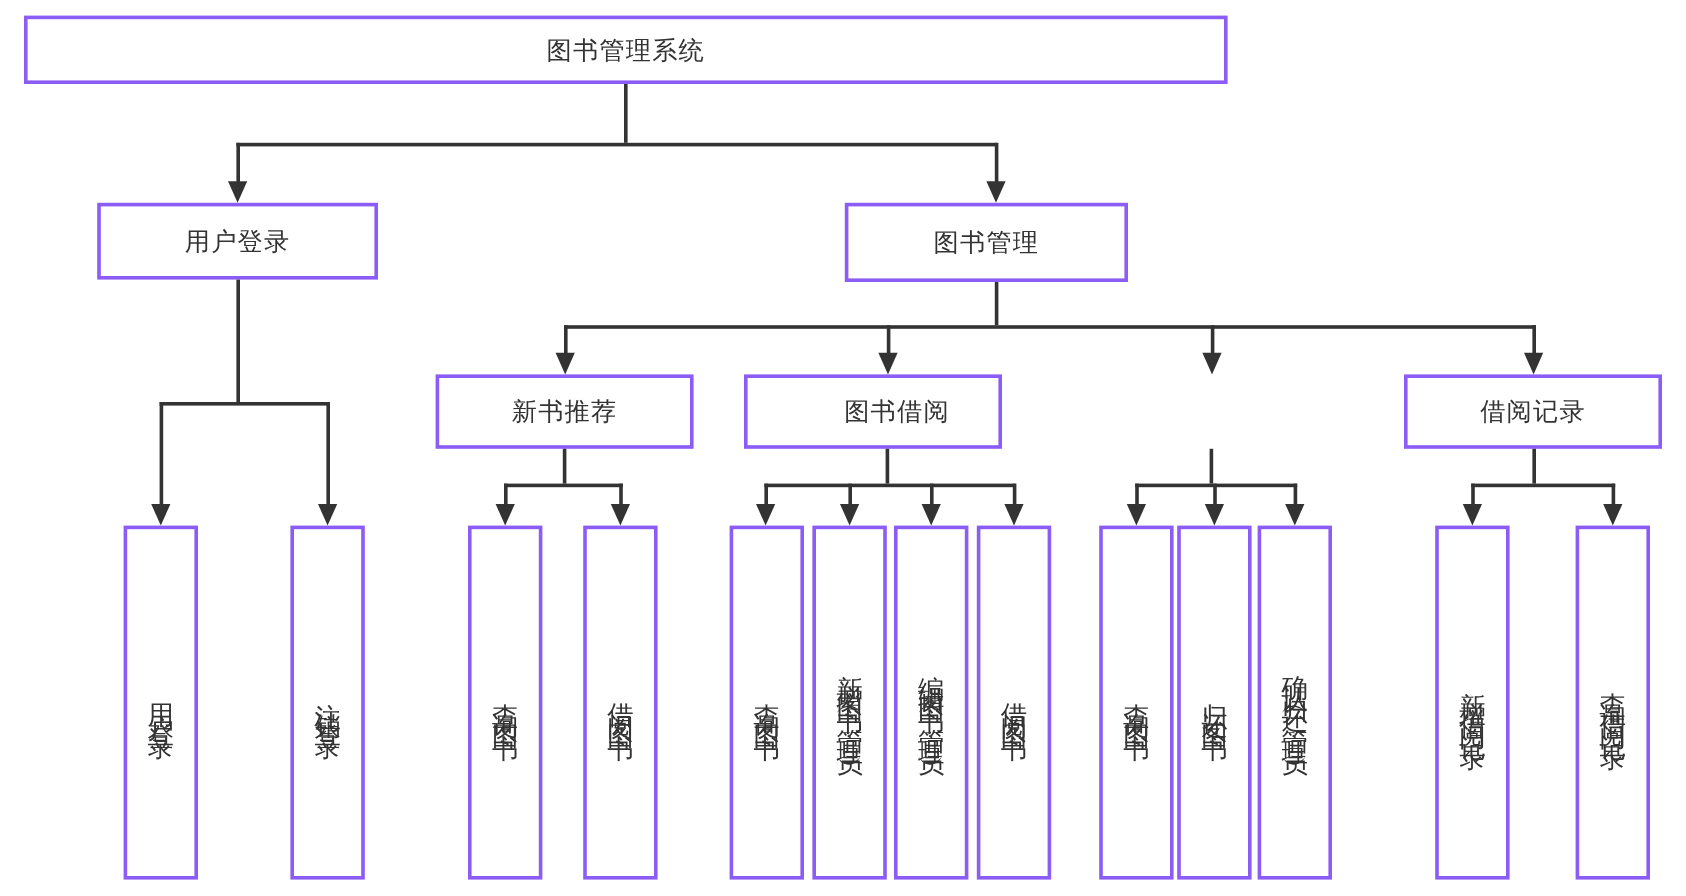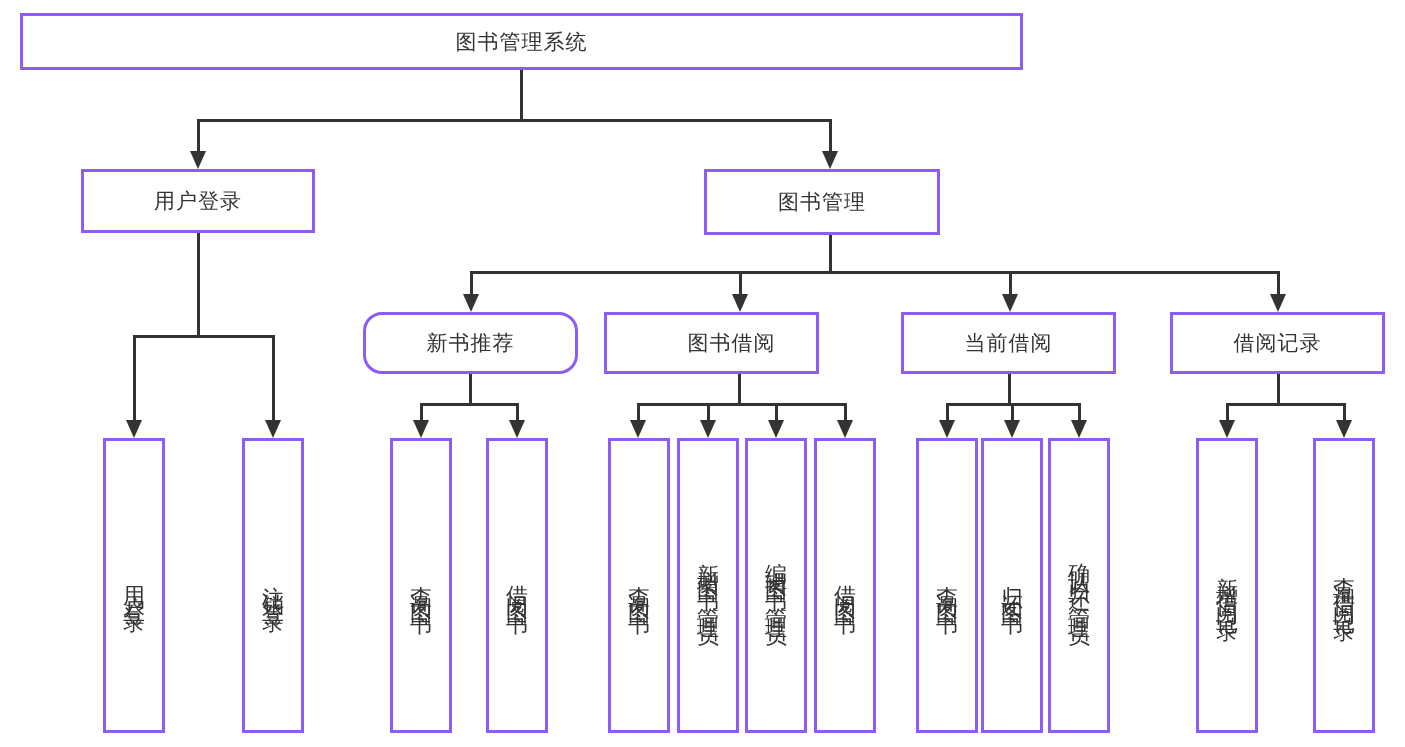--- a/index.html
+++ b/index.html
@@ -21,22 +21,22 @@
     align-items: center;
     justify-content: center;
     color: #333333;
     font-size: 21px;
     letter-spacing: 1px;
   }
   .node.root   { left: 20px;  top: 13px;  width: 1003px; height: 57px; }
   .node.lvl2-a { left: 81px;  top: 169px; width: 234px;  height: 64px; }
   .node.lvl2-b { left: 704px; top: 169px; width: 236px;  height: 66px; }
   .node.lvl3   { top: 312px;  width: 215px; height: 62px; }
-  .lvl3.s0 { left: 363px; border-radius: 19px; }
-  .lvl3.s1 { left: 604px; padding-left: 40px; }
+  .lvl3.s0 { left: 363px; }
+  .lvl3.s1 { left: 620px; padding-left: 40px; }
   .lvl3.s2 { left: 901px; }
   .lvl3.s3 { left: 1170px; }
   .node.leaf { top: 438px; width: 62px; height: 295px; }
   .leaf .vtext {
     writing-mode: vertical-rl;
     text-orientation: mixed;
     letter-spacing: 9px;
     font-size: 22px;
     line-height: 1;
     color: #333333;
@@ -90,23 +90,20 @@
   <div class="node lvl2-b">
     <span>图书管理</span>
   </div>
 
   <div class="node lvl3 s0">
     <span>新书推荐</span>
   </div>
   <div class="node lvl3 s1">
     <span>图书借阅</span>
   </div>
-  <div class="node lvl3 s2">
-    <span>当前借阅</span>
-  </div>
   <div class="node lvl3 s3">
     <span>借阅记录</span>
   </div>
 
   <div class="node leaf p1">
     <span class="vtext">用户登录</span>
   </div>
   <div class="node leaf p2">
     <span class="vtext">注销登录</span>
   </div>

